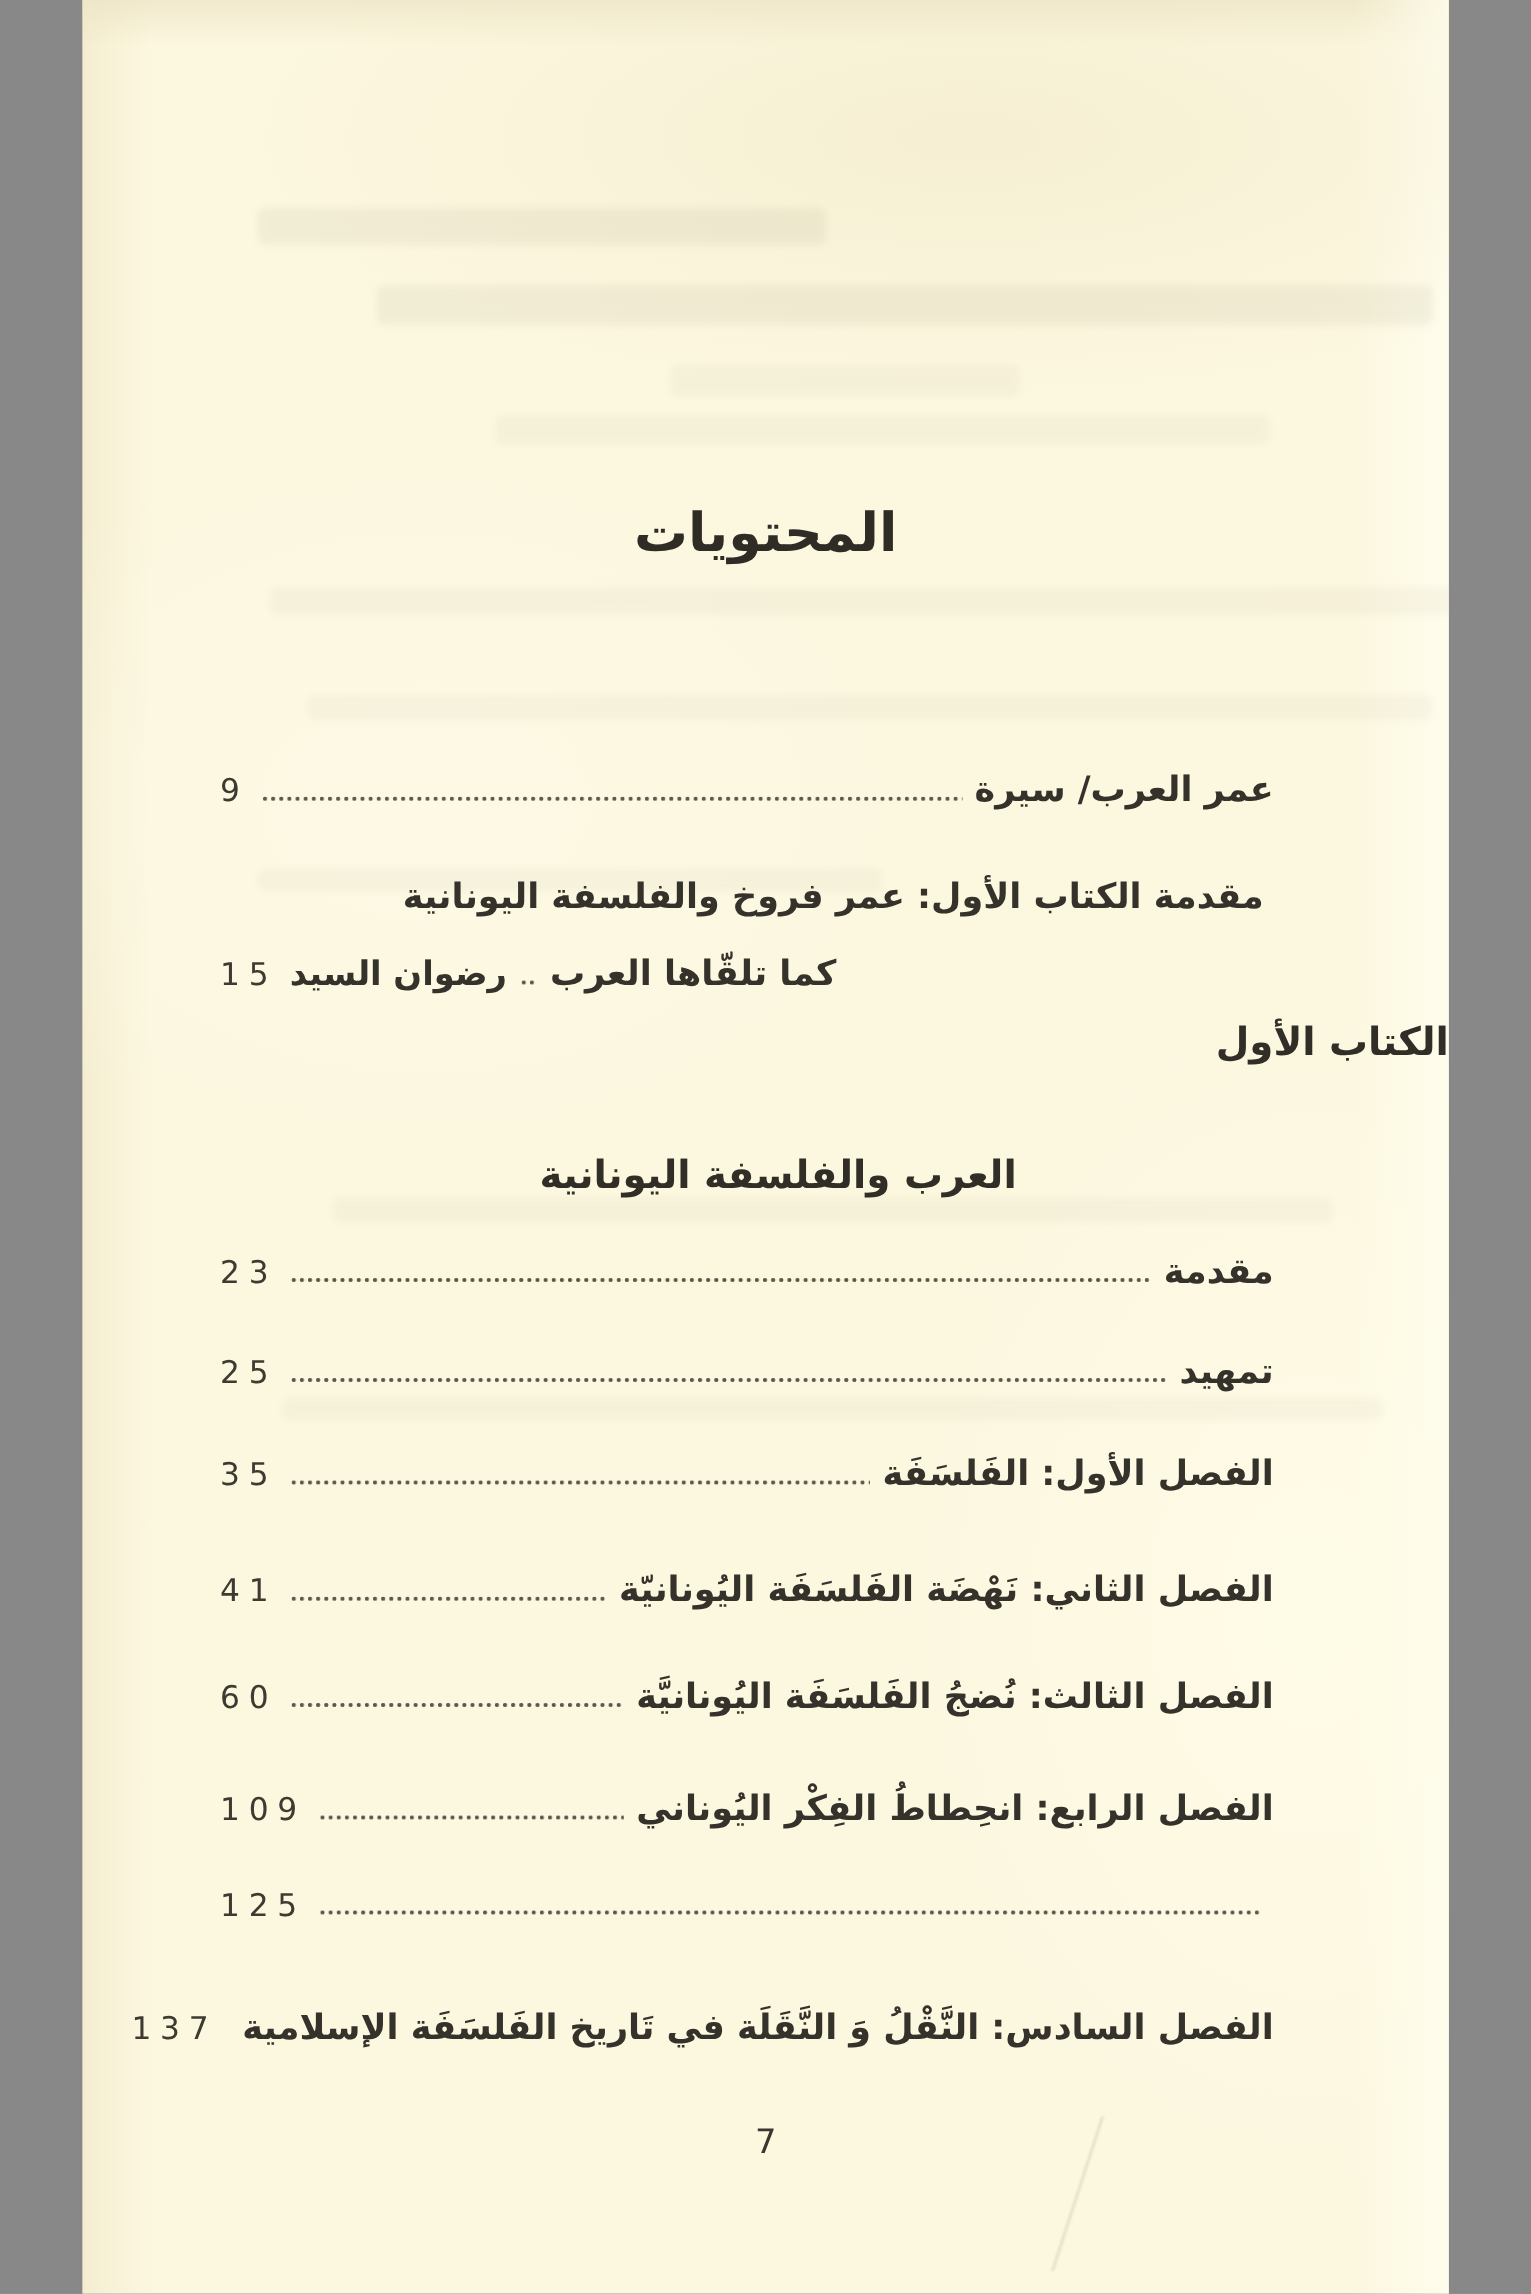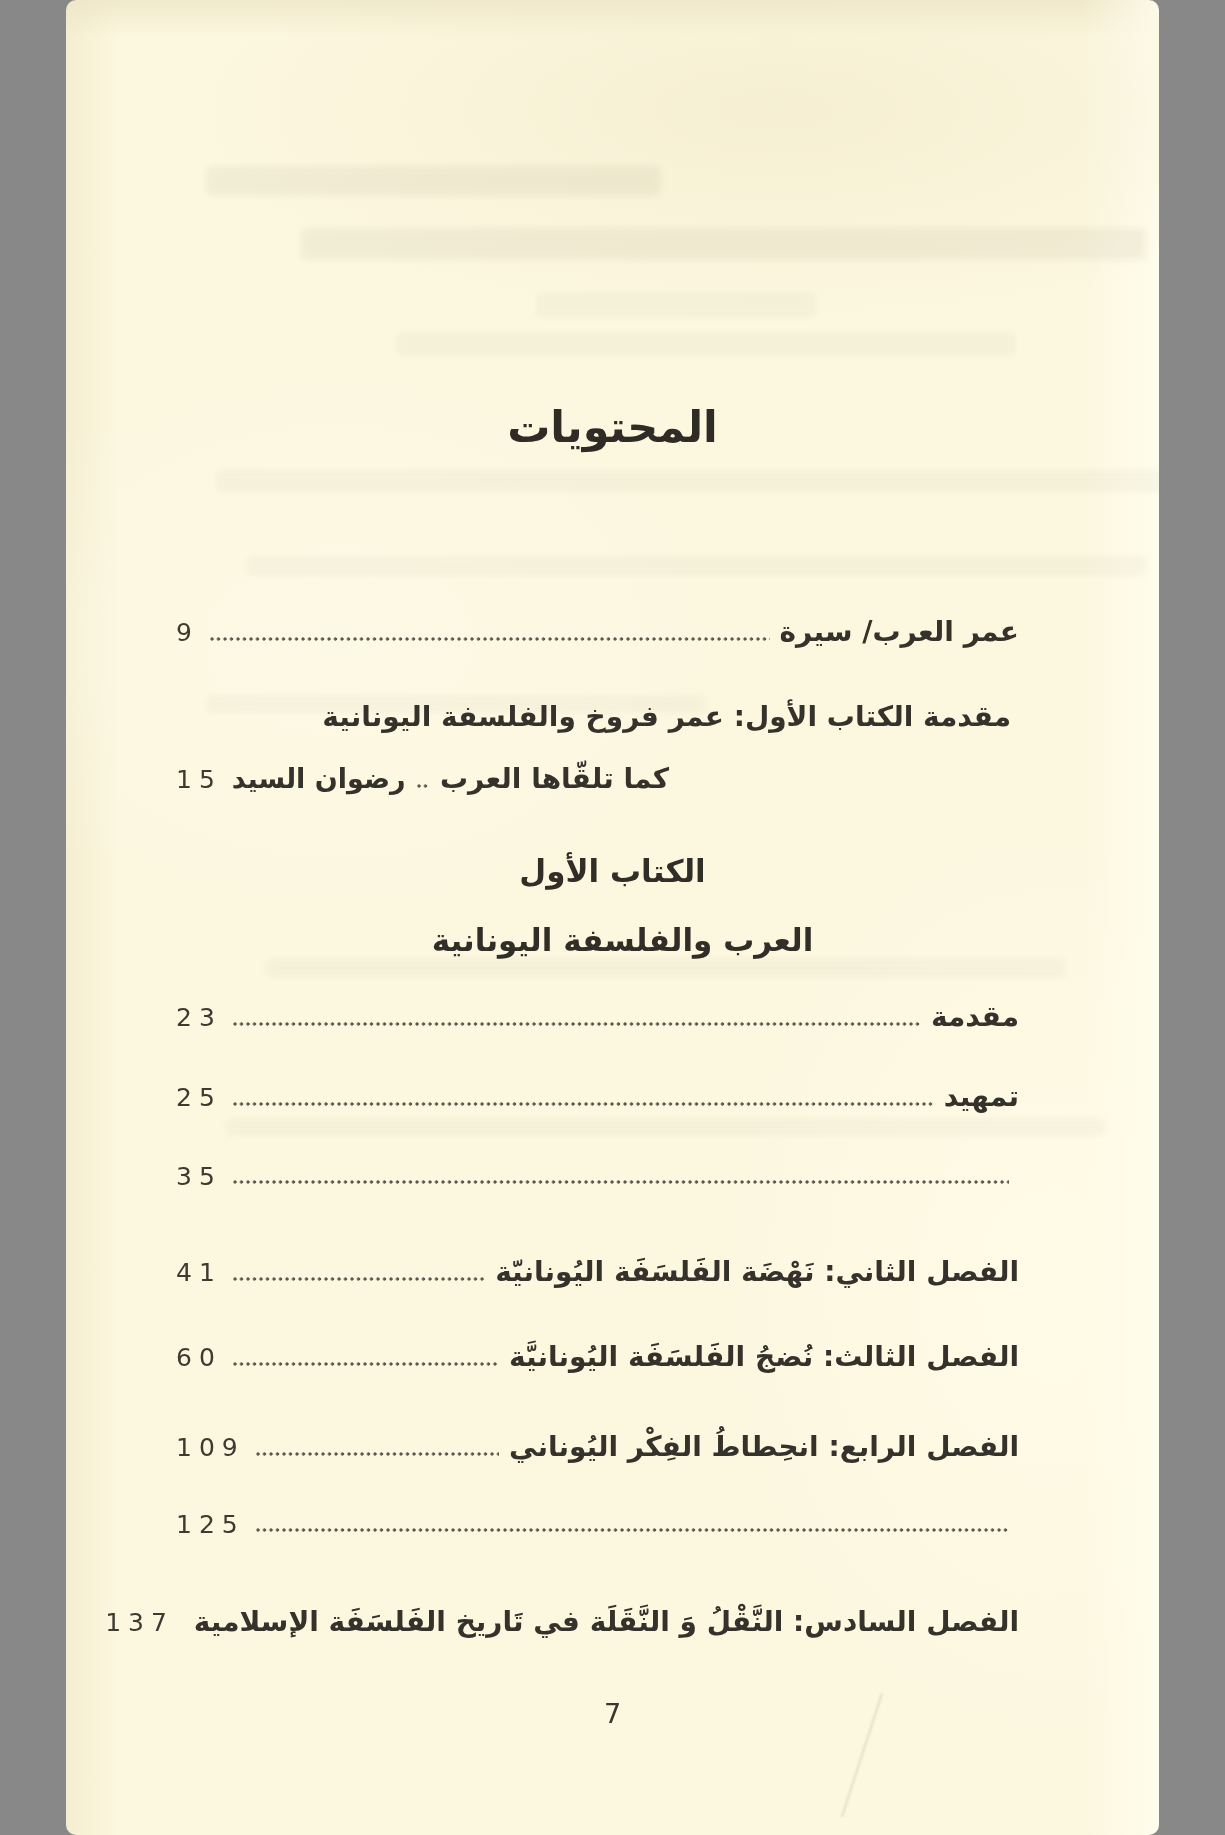--- a/index.html
+++ b/index.html
@@ -15,21 +15,20 @@
     overflow: hidden;
     font-family: "DejaVu Sans", sans-serif;
     color: #35332a;
     background-color: #fcf7df;
     background-image:
       radial-gradient(ellipse 900px 320px at 65% 6%, rgba(238,229,196,0.45), rgba(238,229,196,0) 65%),
       radial-gradient(ellipse 700px 500px at 25% 35%, rgba(253,250,231,0.7), rgba(253,250,231,0) 60%),
       radial-gradient(ellipse 500px 700px at 90% 70%, rgba(255,252,233,0.8), rgba(255,252,233,0) 70%),
       linear-gradient(90deg, rgba(235,226,192,0.45) 0%, rgba(235,226,192,0) 5%, rgba(235,226,192,0) 93%, rgba(255,253,238,0.9) 100%),
       linear-gradient(180deg, rgba(229,220,186,0.5) 0%, rgba(229,220,186,0) 2%);
-    border-radius: 10px;
   }
 
   
   .ghost {
     position: absolute;
     border-radius: 6px;
     background: #6f6950;
     opacity: 0.07;
     filter: blur(3px);
   }
@@ -156,36 +155,37 @@
   </div>
 
   <div class="toc-line-plain" style="top:700px;">مقدمة الكتاب الأول: عمر فروخ والفلسفة اليونانية</div>
   <div class="toc-row" style="top:762px; right:490px;">
     <span class="entry-title">كما تلقّاها العرب</span>
     <span class="leader"></span>
     <span class="author">رضوان السيد</span>
     <span class="entry-page">15</span>
   </div>
 
-  <div class="section-heading" style="top:853px;">الكتاب الأول</div>
+  <div class="section-heading" style="top:816px;text-align:right;">الكتاب الأول</div>
   <div class="section-heading" style="top:922px;padding-left:10px;">العرب والفلسفة اليونانية</div>
 
   <div class="toc-row" style="top:1000px;">
     <span class="entry-title">مقدمة</span>
     <span class="leader"></span>
     <span class="entry-page">23</span>
   </div>
 
   <div class="toc-row" style="top:1080px;">
     <span class="entry-title">تمهيد</span>
     <span class="leader"></span>
     <span class="entry-page">25</span>
   </div>
 
   <div class="toc-row" style="top:1162px;">
+    <span class="entry-title">الفصل الأول: الفَلسَفَة</span>
     <span class="leader"></span>
     <span class="entry-page">35</span>
   </div>
 
   <div class="toc-row" style="top:1255px;">
     <span class="entry-title">الفصل الثاني: نَهْضَة الفَلسَفَة اليُونانيّة</span>
     <span class="leader"></span>
     <span class="entry-page">41</span>
   </div>
 

